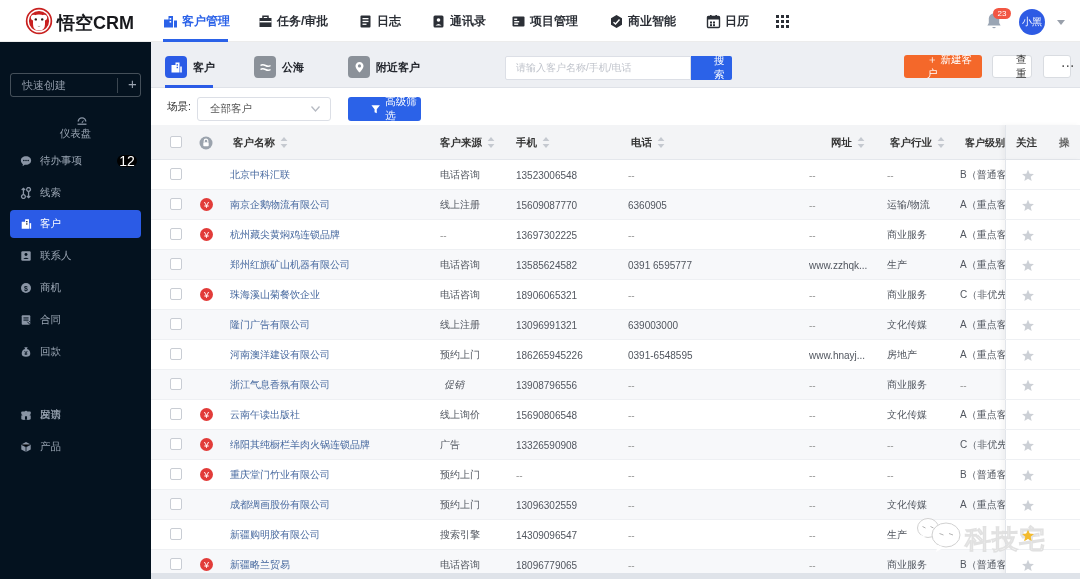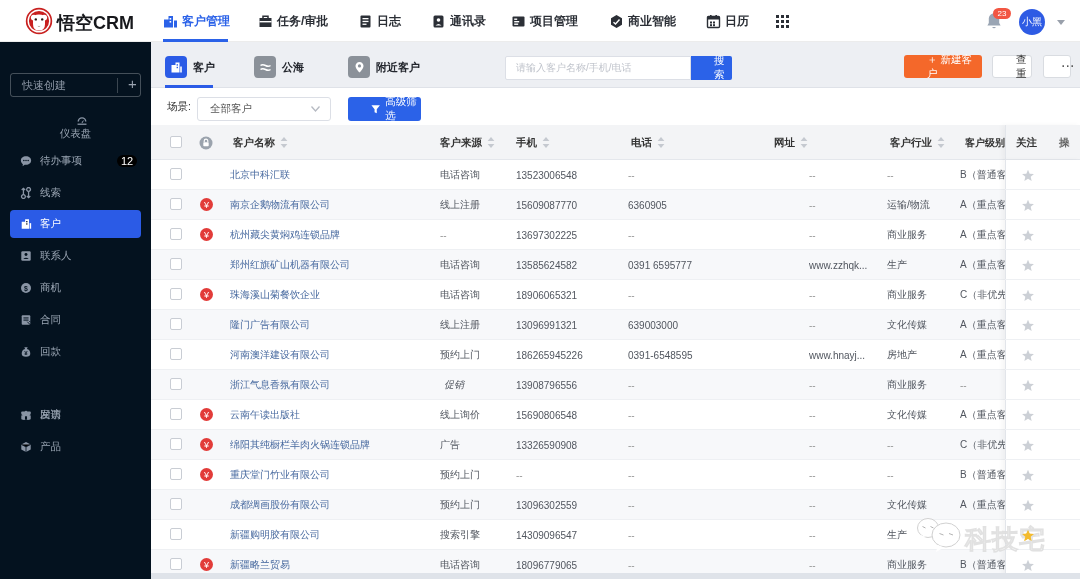--- a/index.html
+++ b/index.html
@@ -135,21 +135,21 @@
 <div class="sitem" style="top:146.8px;">
     <span class="sicon"><svg width="12" height="12" viewBox="0 0 14 14">
         <path d="M7 1.5 C10.6 1.5 13 3.7 13 6.5 C13 9.3 10.6 11.5 7 11.5 L5.5 11.5 L3 13.2 L3.4 10.7 C2 9.7 1 8.2 1 6.5 C1 3.7 3.4 1.5 7 1.5 Z" fill="#8a95a5"></path>
         <g fill="#04121f">
           <circle cx="4.5" cy="6.5" r="0.9"></circle>
           <circle cx="7" cy="6.5" r="0.9"></circle>
           <circle cx="9.5" cy="6.5" r="0.9"></circle>
         </g>
       </svg></span>
     <span>待办事项</span>
-    <span style="position:absolute;left:117px;width:20px;height:12px;background:#000000;border-radius:6px;color:#fff;font-size:11px;display:flex;align-items:center;justify-content:center;">12</span>
+    <span style="position:absolute;left:117px;width:20px;height:12px;background:#000000;border-radius:6px;color:#fff;font-size:14px;display:flex;align-items:center;justify-content:center;">12</span>
   </div>
 <div class="sitem" style="top:178.60000000000002px;">
     <span class="sicon"><svg width="12" height="12" viewBox="0 0 14 14">
         <path d="M4 1.5 L4 9 M4 9 A2.2 2.2 0 1 0 4.01 9 M10 12.5 L10 5 M10 5 A2.2 2.2 0 1 1 10.01 5" stroke="#8a95a5" stroke-width="1.5" fill="none"></path>
         <path d="M2 3.5 L4 1.5 L6 3.5 M8 10.5 L10 12.5 L12 10.5" stroke="#8a95a5" stroke-width="1.5" fill="none"></path>
       </svg></span>
     <span>线索</span>
   </div>
 <div class="abs" style="left:10px;top:210.40000000000003px;width:131px;height:28px;background:#2b5be6;border-radius:4px;"></div>
 <div class="sitem" style="top:210.40000000000003px;color:#fff;">
@@ -273,21 +273,21 @@
       <path d="M4 11 L7.4 7 L0.6 7 Z" fill="#c5c9d0"></path>
     </svg></div>
 <div class="hdrlbl" style="left:516px;top:125px;">手机<svg class="sort" width="8" height="11" viewBox="0 0 8 11">
       <path d="M4 0 L7.4 4 L0.6 4 Z" fill="#c5c9d0"></path>
       <path d="M4 11 L7.4 7 L0.6 7 Z" fill="#c5c9d0"></path>
     </svg></div>
 <div class="hdrlbl" style="left:631px;top:125px;">电话<svg class="sort" width="8" height="11" viewBox="0 0 8 11">
       <path d="M4 0 L7.4 4 L0.6 4 Z" fill="#c5c9d0"></path>
       <path d="M4 11 L7.4 7 L0.6 7 Z" fill="#c5c9d0"></path>
     </svg></div>
-<div class="hdrlbl" style="left:774px;top:125px;">网址<svg class="sort" width="8" height="11" viewBox="0 0 8 11">
+<div class="hdrlbl" style="left:831px;top:125px;">网址<svg class="sort" width="8" height="11" viewBox="0 0 8 11">
       <path d="M4 0 L7.4 4 L0.6 4 Z" fill="#c5c9d0"></path>
       <path d="M4 11 L7.4 7 L0.6 7 Z" fill="#c5c9d0"></path>
     </svg></div>
 <div class="hdrlbl" style="left:890px;top:125px;">客户行业<svg class="sort" width="8" height="11" viewBox="0 0 8 11">
       <path d="M4 0 L7.4 4 L0.6 4 Z" fill="#c5c9d0"></path>
       <path d="M4 11 L7.4 7 L0.6 7 Z" fill="#c5c9d0"></path>
     </svg></div>
 <div class="hdrlbl" style="left:965px;top:125px;font-size:10px;">客户级别</div>
 <div class="abs" style="left:151px;top:160px;width:929px;height:30px;background:#fff;border-bottom:1px solid #eef0f3;"></div>
 <div class="cb" style="top:168px;"></div>

